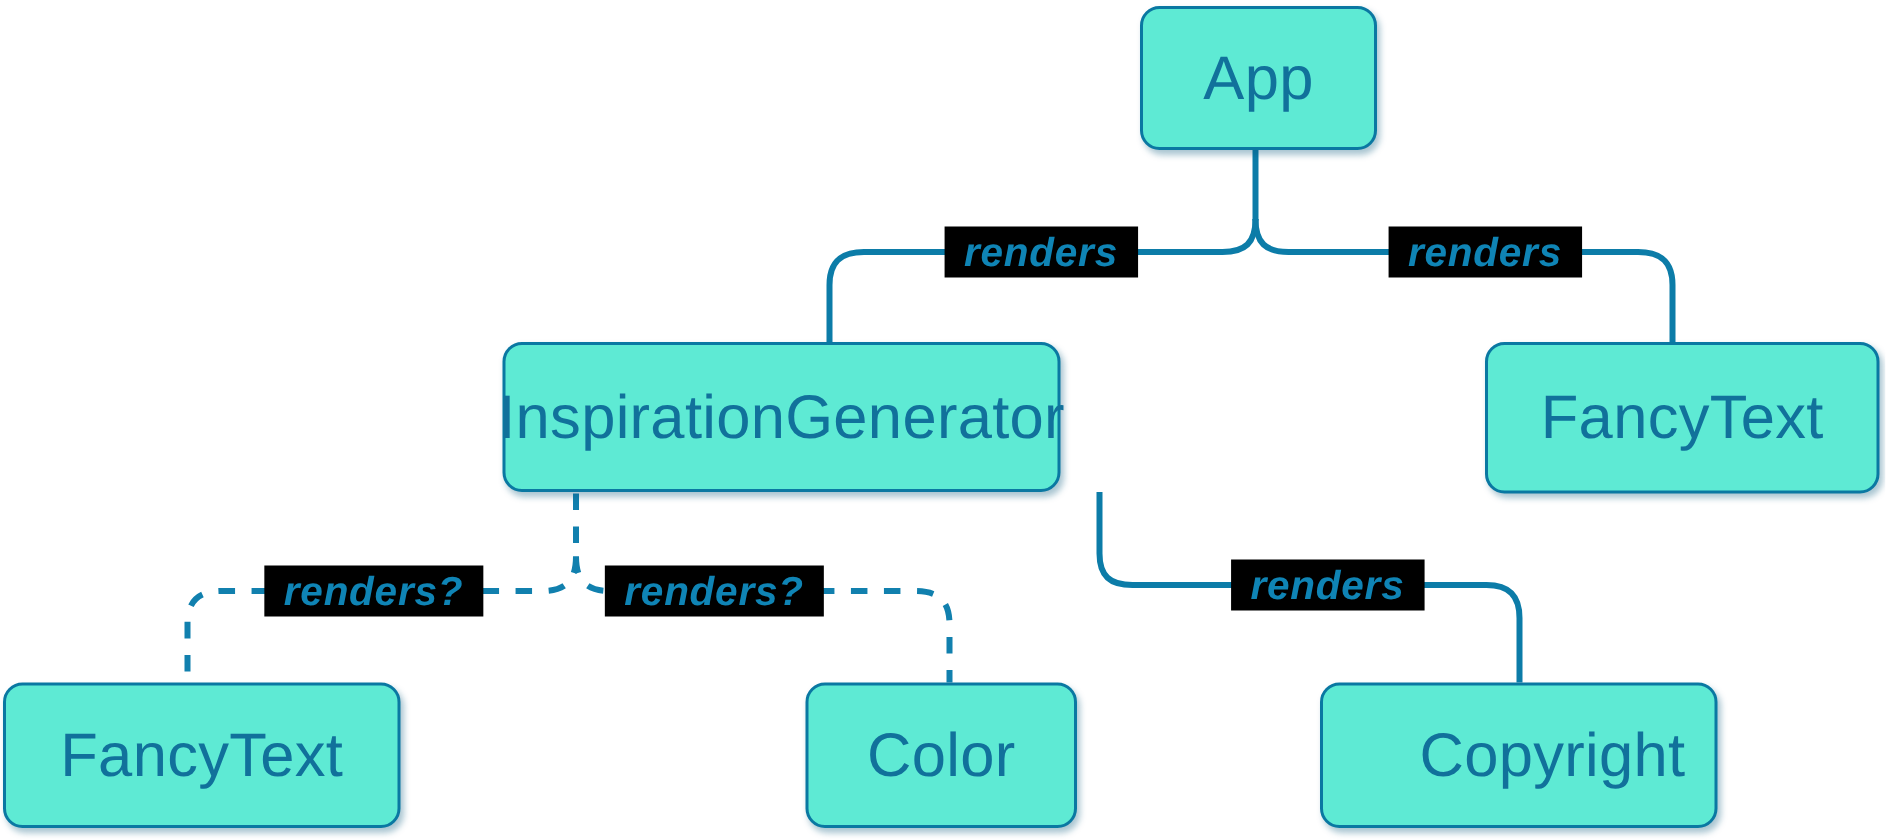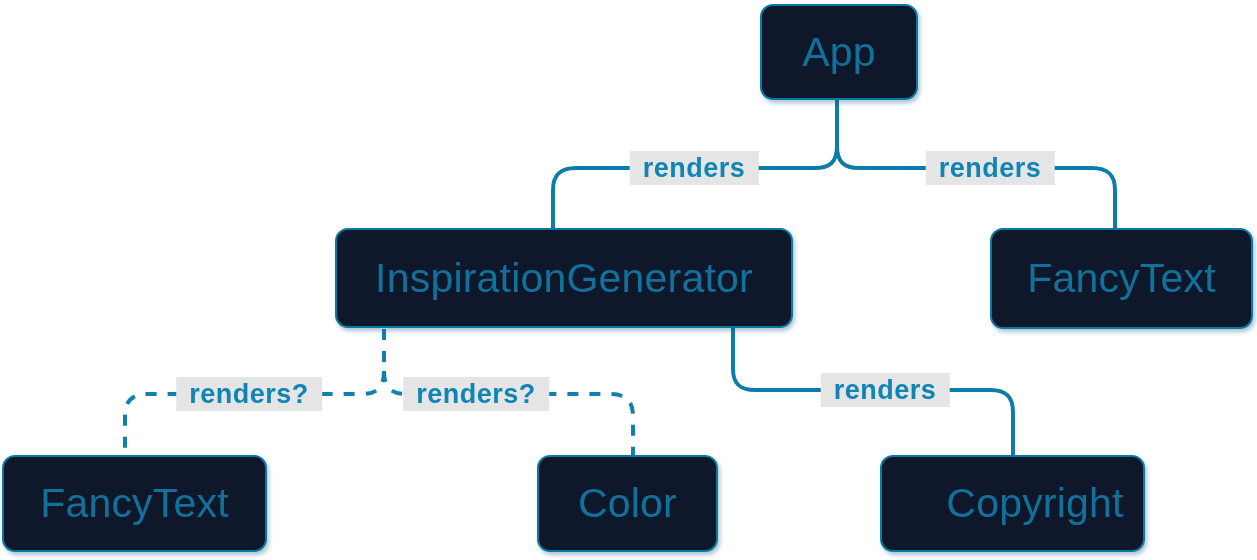--- a/index.html
+++ b/index.html
@@ -29,34 +29,35 @@
     stroke-width: 4;
   }
   .edges path.dashed {
     stroke-dasharray: 11 11;
     stroke: #1180ae;
   }
   .edge-label {
     position: absolute;
     transform: translate(-50%, -50%);
     z-index: 2;
-    background: #e5e5e5;
+    background: #000000;
     color: #0f84b5;
     font-size: 27px;
     font-weight: 700;
     letter-spacing: 0.5px;
     padding: 2px 13px;
     white-space: nowrap;
     line-height: 30px;
+    font-style: italic;
   }
   .node {
     position: absolute;
     z-index: 3;
     box-sizing: border-box;
-    background: #0f172a;
+    background: #5eead4;
     border: 2.5px solid #0a78a2;
     border-radius: 13px;
     box-shadow: 2px 3px 4px rgba(8, 90, 122, 0.35);
     display: flex;
     align-items: center;
     justify-content: center;
   }
   .node span {
     color: #11719b;
     font-size: 41px;
@@ -86,21 +87,21 @@
   <div class="edge-label" style="left:694px; top:168px;">renders</div>
   <div class="edge-label" style="left:990px; top:168px;">renders</div>
   <div class="edge-label" style="left:249px; top:394px;">renders?</div>
   <div class="edge-label" style="left:476px; top:394px;">renders?</div>
   <div class="edge-label" style="left:885px; top:390px;">renders</div>
 
   <div class="node" style="left:760px; top:4px; width:158px; height:96px;">
     <span>App</span>
   </div>
 
-  <div class="node" style="left:335px; top:228px; width:458px; height:100px;">
+  <div class="node" style="left:335px; top:228px; width:372px; height:100px;">
     <span>InspirationGenerator</span>
   </div>
 
   <div class="node" style="left:990px; top:228px; width:263px; height:101px;">
     <span>FancyText</span>
   </div>
 
   <div class="node" style="left:2px; top:455px; width:265px; height:97px;">
     <span>FancyText</span>
   </div>

